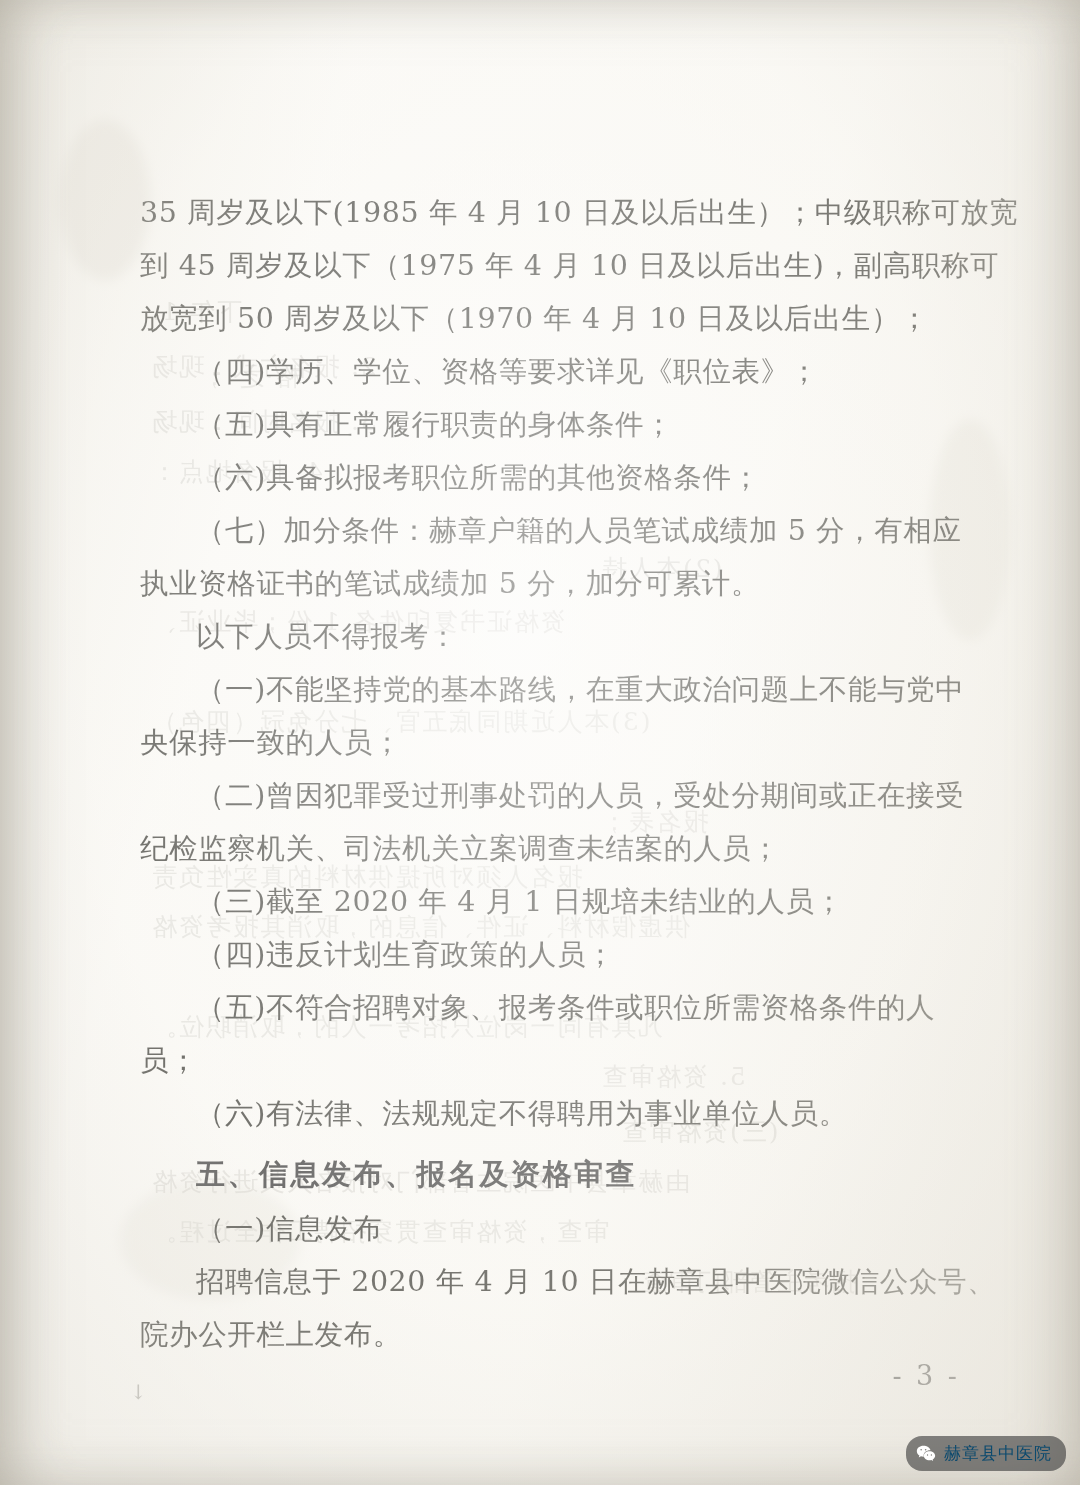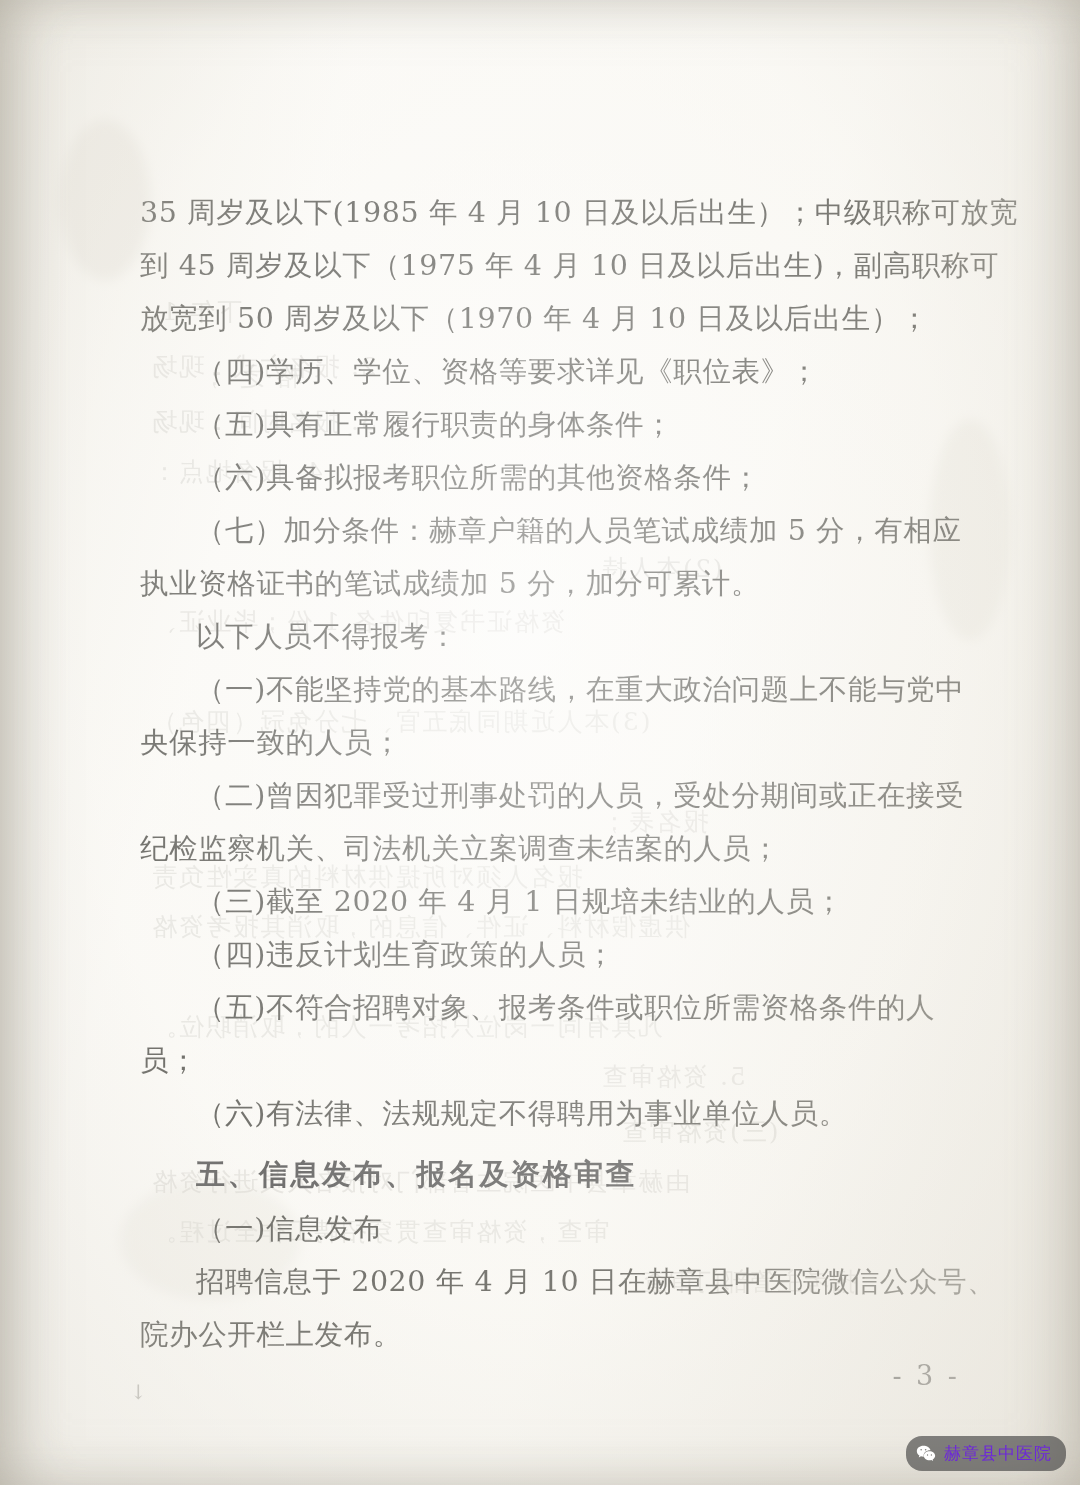--- a/index.html
+++ b/index.html
@@ -102,21 +102,21 @@
   
   .badge {
     position: absolute;
     z-index: 8;
     right: 14px;
     bottom: 14px;
     display: flex;
     align-items: center;
     gap: 7px;
     background: rgba(60,60,60,0.62);
-    color: #6d28d9;
+    color: #0c4a6e;
     border-radius: 16px;
     padding: 6px 14px 6px 9px;
     font-family: "DejaVu Sans", "Liberation Sans", sans-serif;
     font-size: 17px;
     letter-spacing: 1px;
   }
   .badge .wechat-icon {
     display: inline-flex;
     align-items: center;
     justify-content: center;

